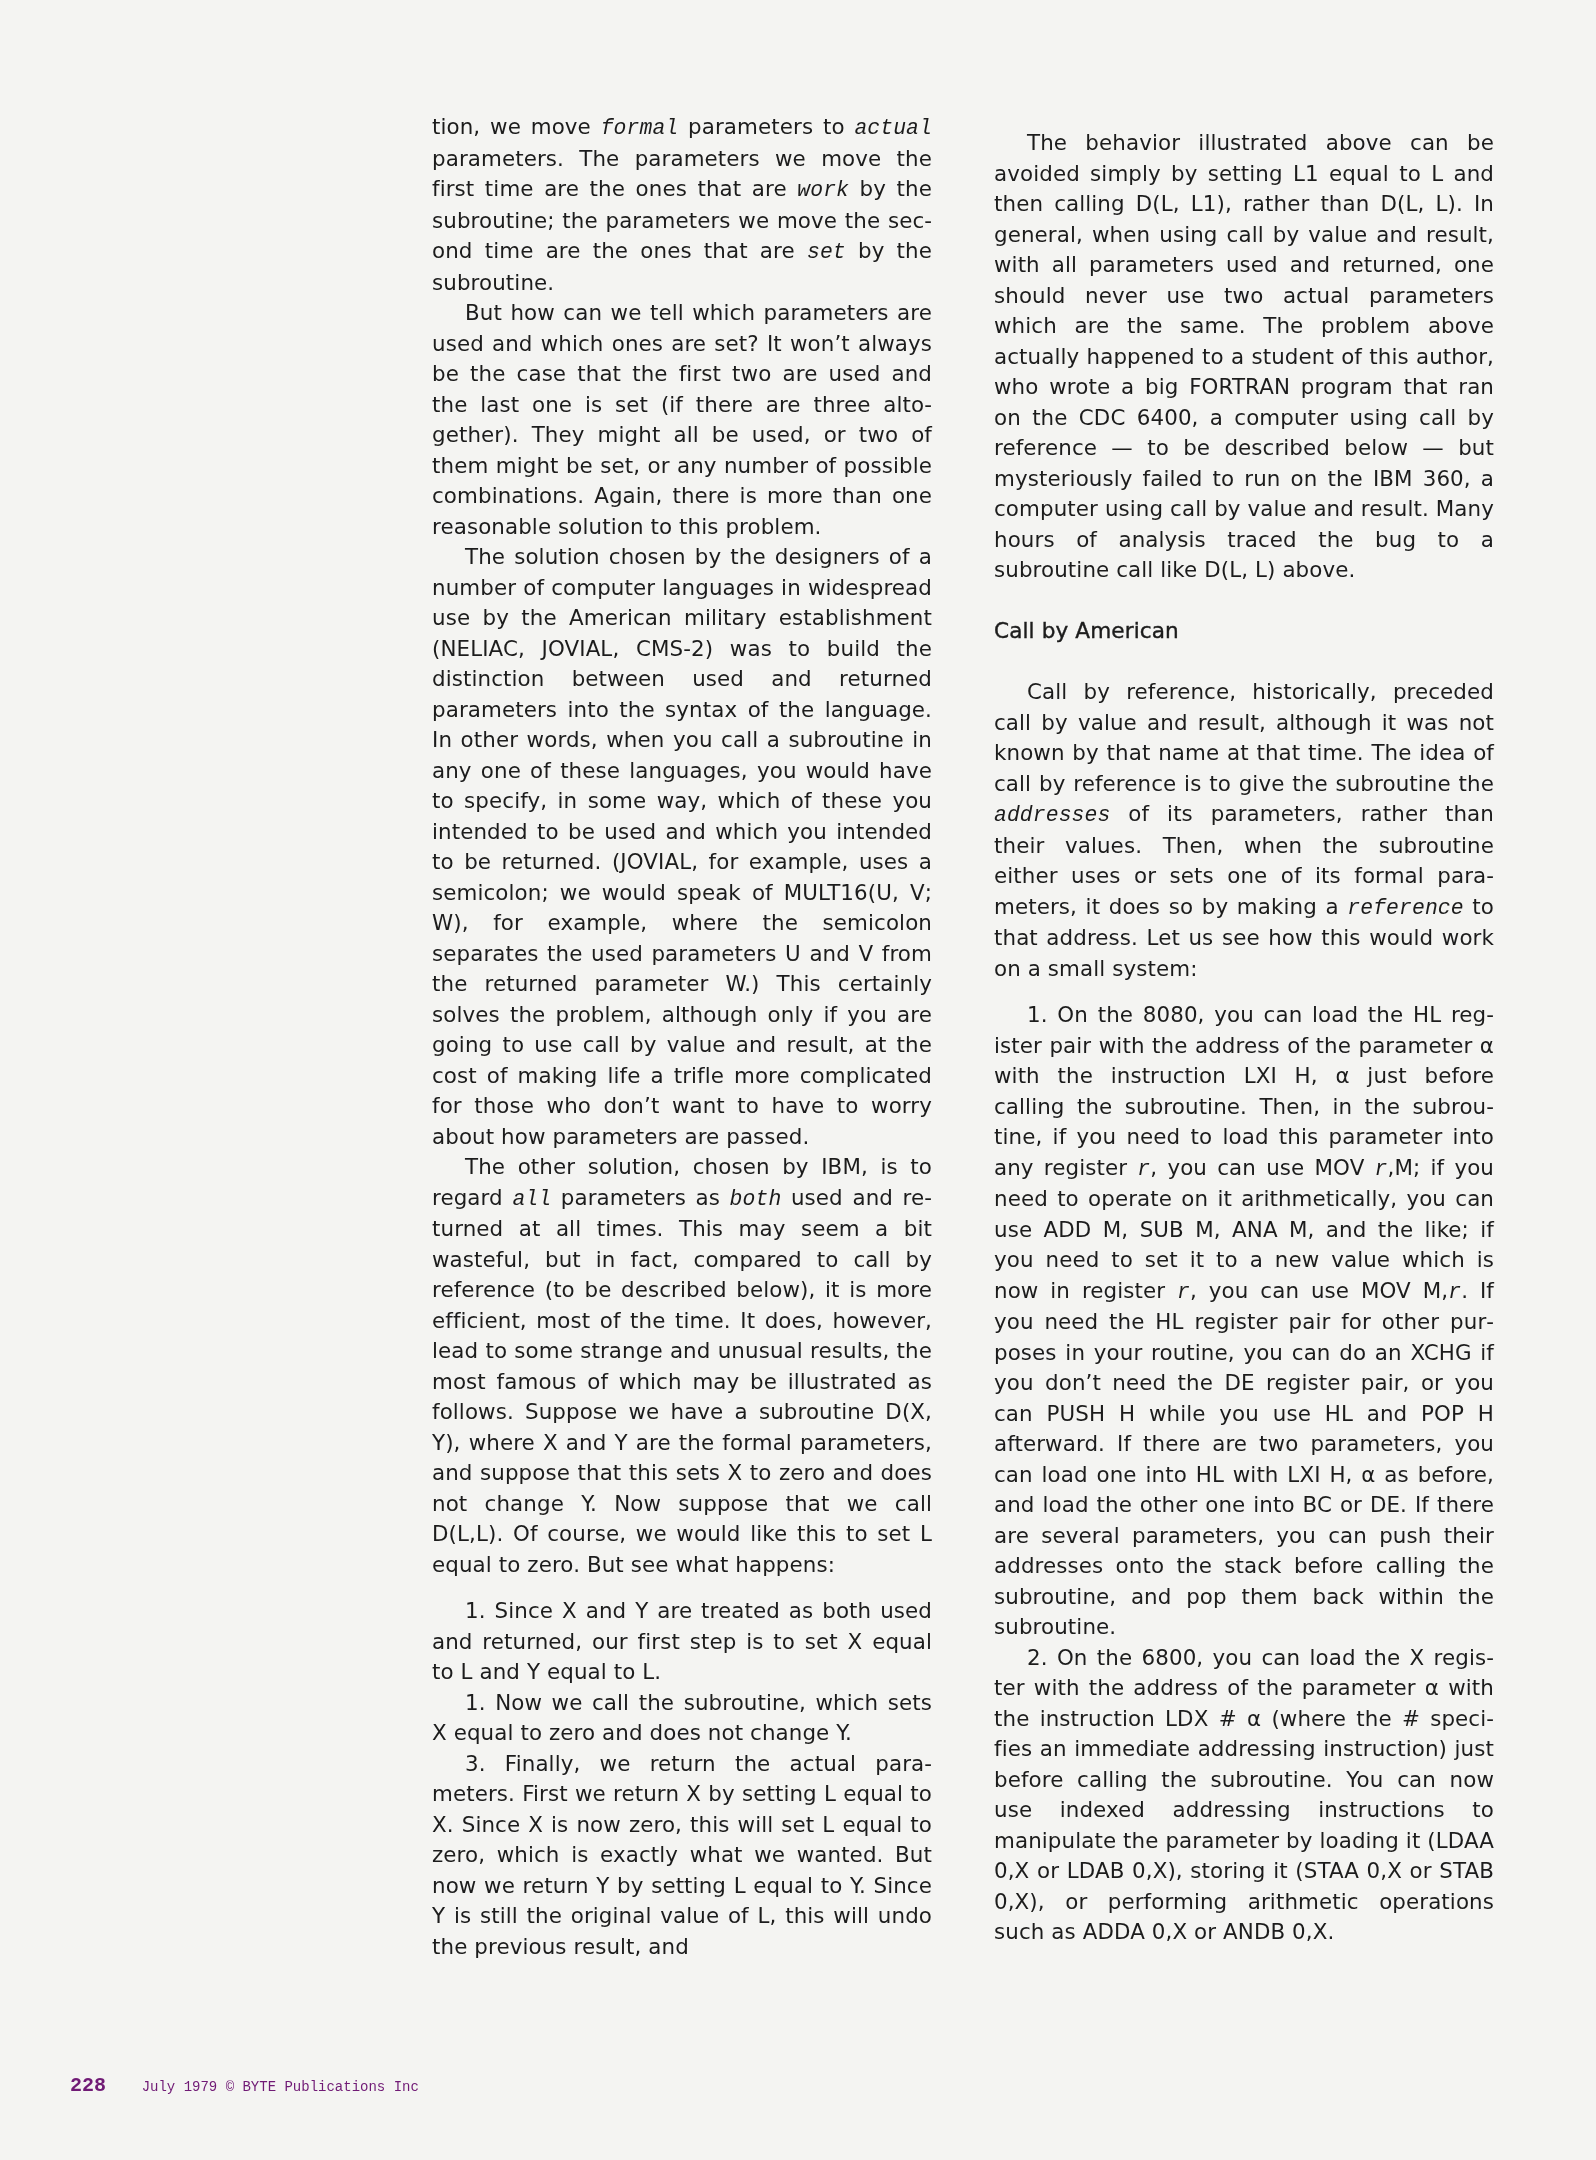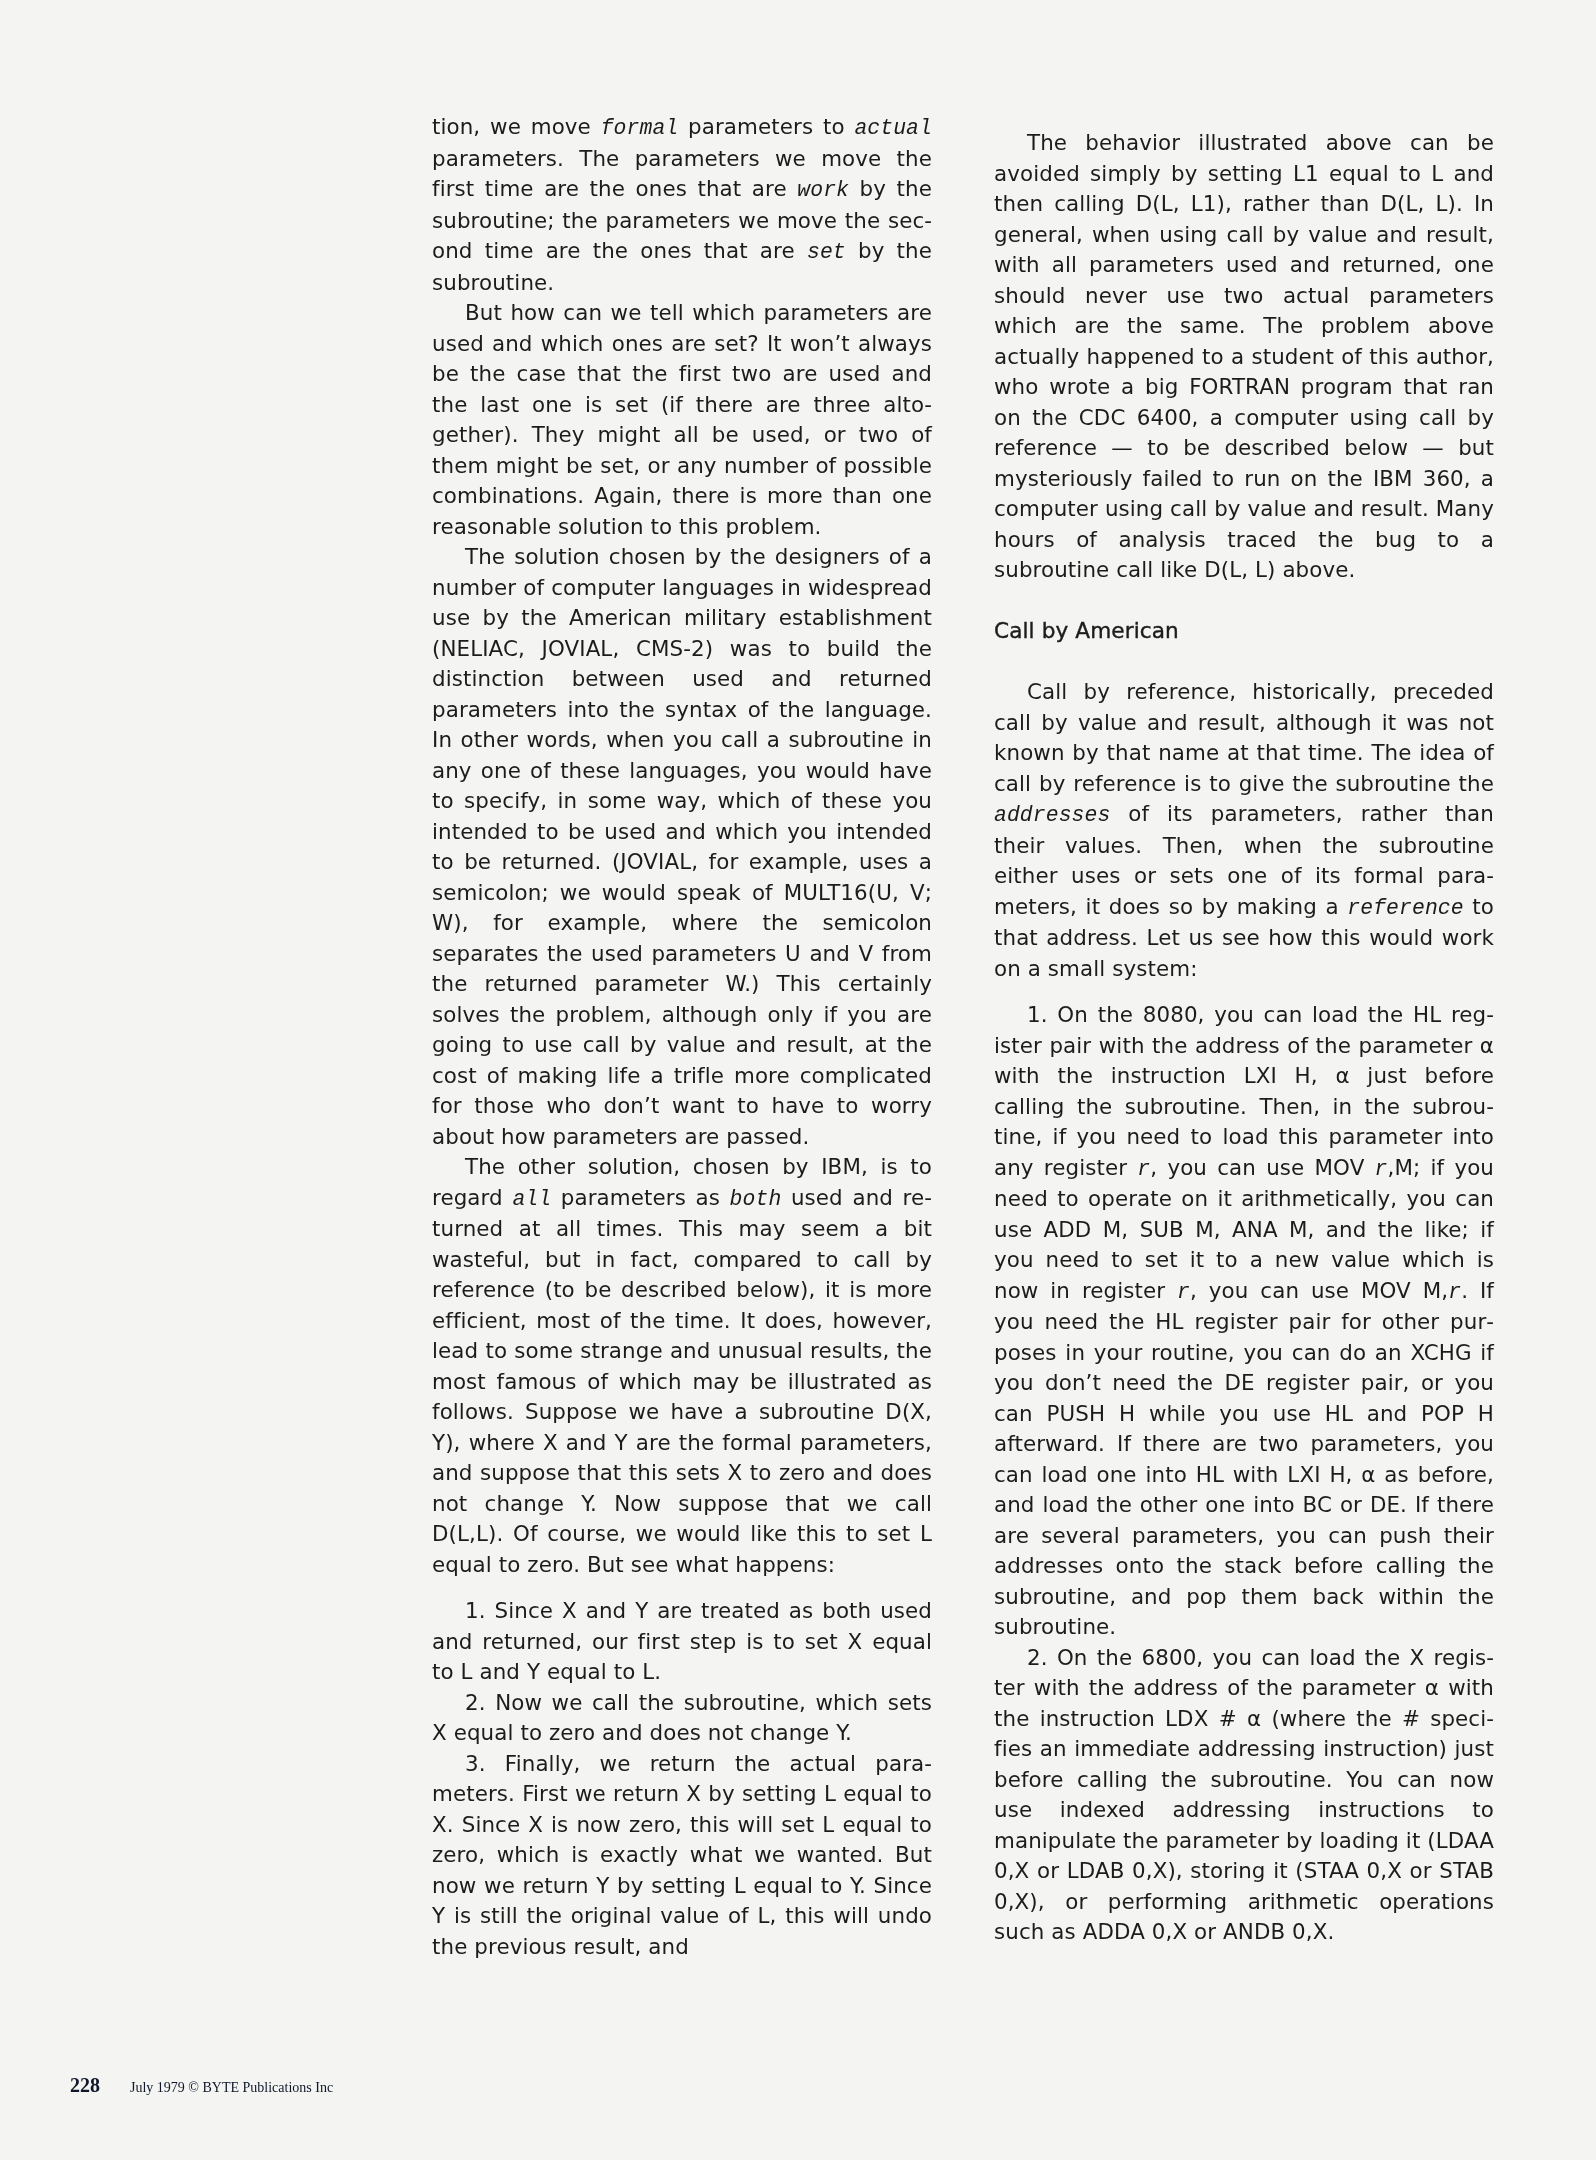--- a/index.html
+++ b/index.html
@@ -30,37 +30,37 @@
     margin: 30.5px 0 30.5px 0;
     font-size: 21.6px;
     font-weight: normal;
     line-height: 30.5px;
     -webkit-text-stroke: 0.4px #1c1c1c;
   }
   em { font-style: italic; font-family: Liberation Mono, monospace; }
   .footer {
     position: absolute;
     left: 70px; top: 2074px;
-    font-family: Liberation Serif, serif;
-    color: #0f172a;
+    font-family: Liberation Mono, monospace;
+    color: #701a75;
     white-space: nowrap;
   }
   .footer .pnum { font-weight: bold; font-size: 20px; margin-right: 26px; }
   .footer .credit { font-size: 14px; }
 </style>
 </head>
 <body>
 
 <div id="col-left" class="col">
   <p><span>tion, we move </span><em>formal</em><span> parameters to </span><em>actual</em><span> parameters. The parameters we move the first time are the ones that are </span><em>work</em><span> by the subroutine; the parameters we move the sec­ond time are the ones that are </span><em>set</em><span> by the subroutine.</span></p>
   <p class="ind">But how can we tell which parameters are used and which ones are set? It won’t always be the case that the first two are used and the last one is set (if there are three alto­gether). They might all be used, or two of them might be set, or any number of possi­ble combinations. Again, there is more than one reasonable solution to this problem.</p>
   <p class="ind">The solution chosen by the designers of a number of computer languages in wide­spread use by the American military estab­lishment (NELIAC, JOVIAL, CMS-2) was to build the distinction between used and re­turned parameters into the syntax of the lan­guage. In other words, when you call a sub­routine in any one of these languages, you would have to specify, in some way, which of these you intended to be used and which you intended to be returned. (JOVIAL, for example, uses a semicolon; we would speak of MULT16(U, V; W), for example, where the semicolon separates the used parameters U and V from the returned parameter W.) This certainly solves the problem, although only if you are going to use call by value and result, at the cost of making life a trifle more complicated for those who don’t want to have to worry about how parameters are passed.</p>
   <p class="ind"><span>The other solution, chosen by IBM, is to regard </span><em>all</em><span> parameters as </span><em>both</em><span> used and re­turned at all times. This may seem a bit wasteful, but in fact, compared to call by reference (to be described below), it is more efficient, most of the time. It does, however, lead to some strange and unusual results, the most famous of which may be illustrated as follows. Suppose we have a subroutine D(X, Y), where X and Y are the formal para­meters, and suppose that this sets X to zero and does not change Y. Now suppose that we call D(L,L). Of course, we would like this to set L equal to zero. But see what happens:</span></p>
   <p class="ind gap-before">1. Since X and Y are treated as both used and returned, our first step is to set X equal to L and Y equal to L.</p>
-  <p class="ind">2. Now we call the subroutine, which sets X equal to zero and does not change Y.</p>
+  <p class="ind">1. Now we call the subroutine, which sets X equal to zero and does not change Y.</p>
   <p class="ind">3. Finally, we return the actual para­meters. First we return X by setting L equal to X. Since X is now zero, this will set L equal to zero, which is exactly what we wanted. But now we return Y by setting L equal to Y. Since Y is still the original value of L, this will undo the previous result, and</p>
 </div>
 
 <div id="col-right" class="col">
   <p class="ind gap-before">The behavior illustrated above can be avoided simply by setting L1 equal to L and then calling D(L, L1), rather than D(L, L). In general, when using call by value and re­sult, with all parameters used and returned, one should never use two actual parameters which are the same. The problem above actually happened to a student of this author, who wrote a big FORTRAN pro­gram that ran on the CDC 6400, a computer using call by reference — to be described be­low — but mysteriously failed to run on the IBM 360, a computer using call by value and result. Many hours of analysis traced the bug to a subroutine call like D(L, L) above.</p>
   <h3>Call by American</h3>
   <p class="ind"><span>Call by reference, historically, preceded call by value and result, although it was not known by that name at that time. The idea of call by reference is to give the subroutine the </span><em>addresses</em><span> of its parameters, rather than their values. Then, when the subroutine either uses or sets one of its formal para­meters, it does so by making a </span><em>reference</em><span> to that address. Let us see how this would work on a small system:</span></p>
   <p class="ind gap-before"><span>1. On the 8080, you can load the HL reg­ister pair with the address of the parameter α with the instruction LXI H, α just before calling the subroutine. Then, in the subrou­tine, if you need to load this parameter into any register </span><em>r</em><span>, you can use MOV </span><em>r</em><span>,M; if you need to operate on it arithmetically, you can use ADD M, SUB M, ANA M, and the like; if you need to set it to a new value which is now in register </span><em>r</em><span>, you can use MOV M,</span><em>r</em><span>. If you need the HL register pair for other pur­poses in your routine, you can do an XCHG if you don’t need the DE register pair, or you can PUSH H while you use HL and POP H afterward. If there are two parameters, you can load one into HL with LXI H, α as before, and load the other one into BC or DE. If there are several parameters, you can push their addresses onto the stack before calling the subroutine, and pop them back within the subroutine.</span></p>
   <p class="ind">2. On the 6800, you can load the X regis­ter with the address of the parameter α with the instruction LDX # α (where the # speci­fies an immediate addressing instruction) just before calling the subroutine. You can now use indexed addressing instructions to manipulate the parameter by loading it (LDAA 0,X or LDAB 0,X), storing it (STAA 0,X or STAB 0,X), or performing arithmetic operations such as ADDA 0,X or ANDB 0,X.</p>
 </div>

